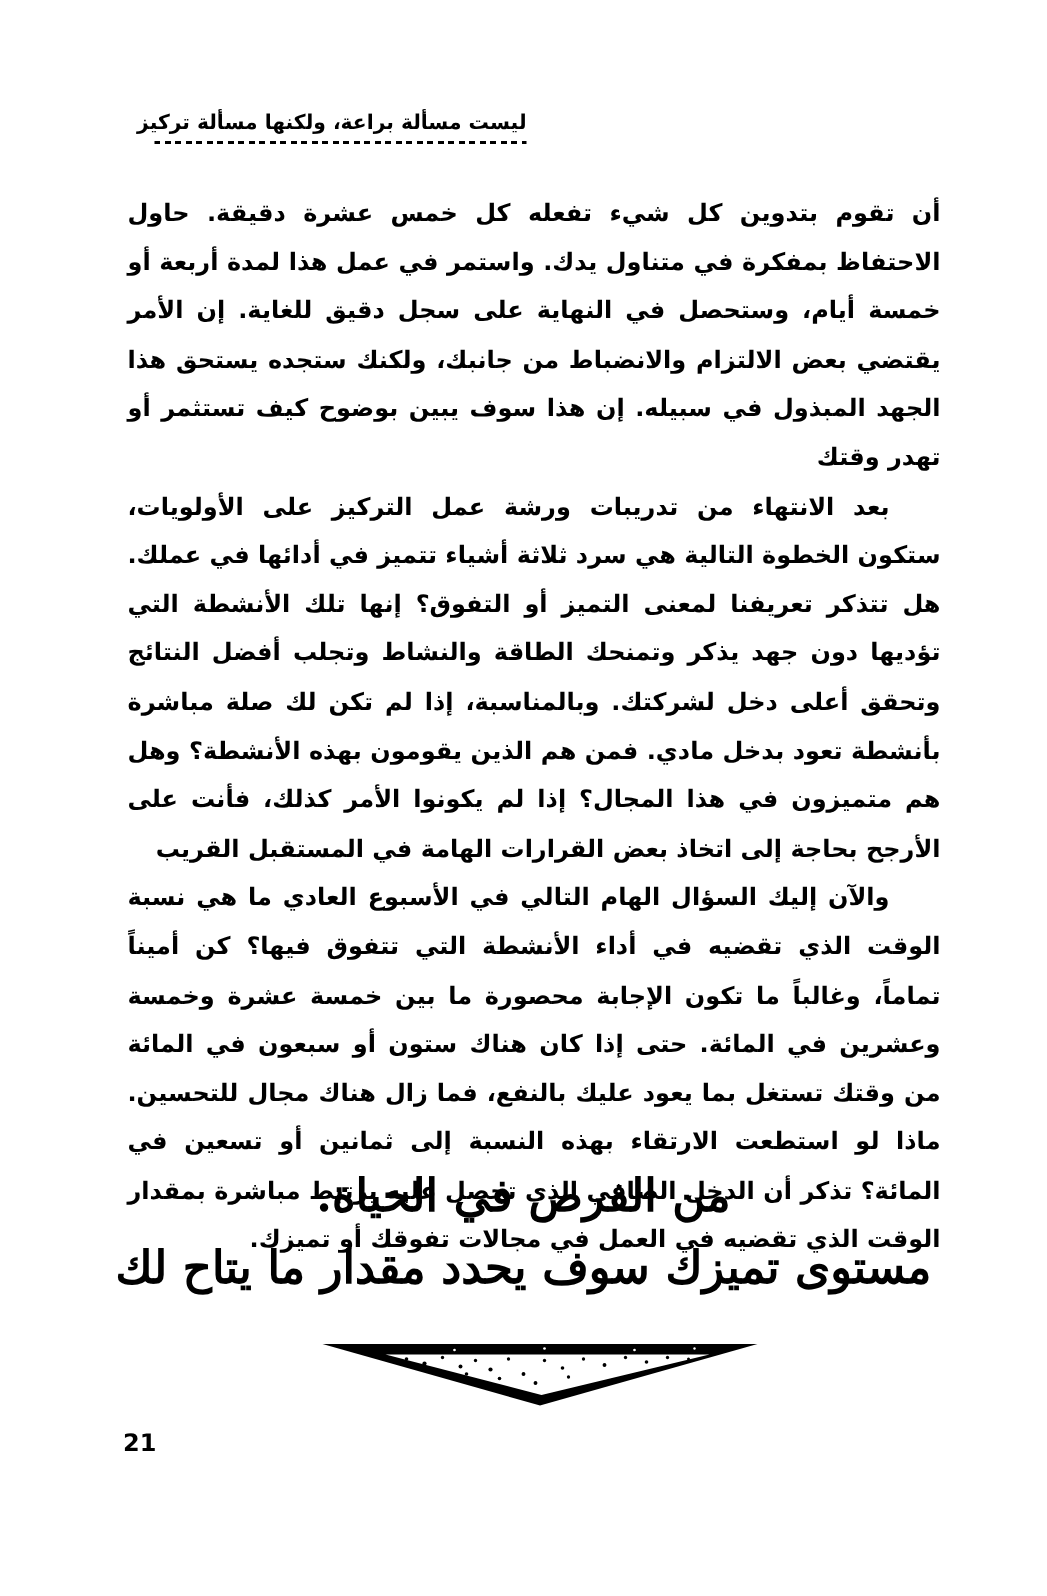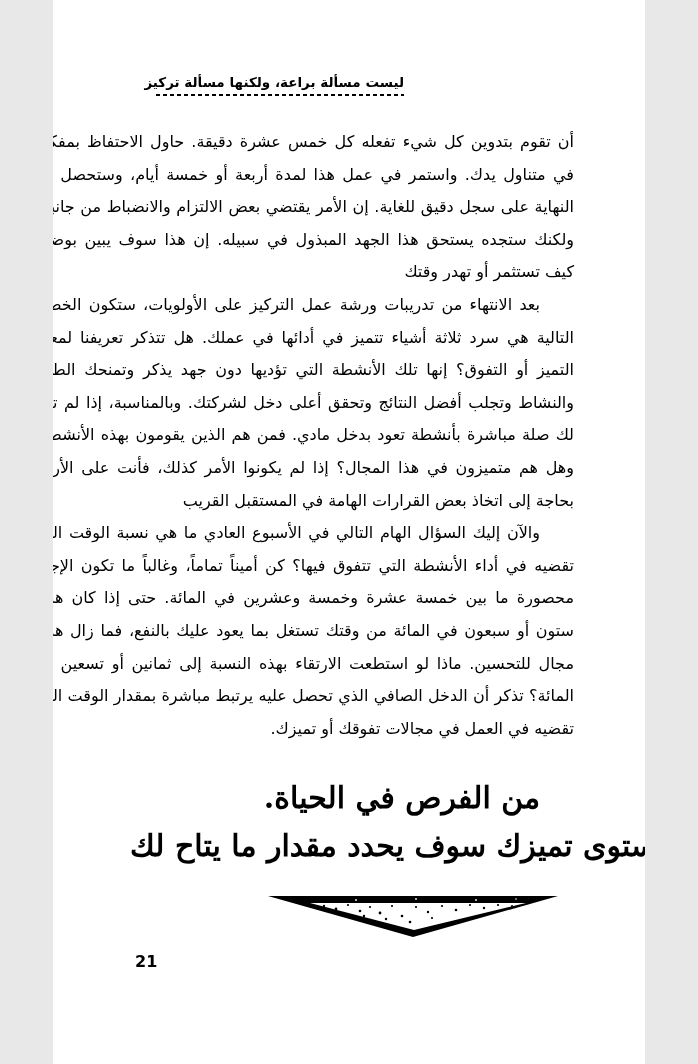--- a/index.html
+++ b/index.html
@@ -1,18 +1,18 @@
 <!DOCTYPE html>
 <html lang="ar" dir="rtl"><head>
 <meta charset="utf-8">
 <style>
   html,body{margin:0;padding:0;background:#e8e8e8;}
   .page{
     position:relative;
-    width:592px;height:1064px;
+    width:698px;height:1064px;
     background:#ffffff;
     color:#000;
     font-family:"DejaVu Sans", sans-serif;
     overflow:hidden;
     margin:0 auto;
   }
   
   .running-head{
     position:absolute;top:74px;left:103px;width:248px;
     direction:rtl;text-align:center;
@@ -27,21 +27,21 @@
     display:block;margin-top:4px;height:2px;
     background:repeating-linear-gradient(to right,#000 0 4px,transparent 4px 7px);
   }
   
   .body-text{
     position:absolute;top:126px;right:71px;width:542px;
     direction:rtl;
     text-align:justify;
     text-align-last:right;
     font-size:16px;line-height:32.6px;
-    font-weight:400;
+    font-weight:700;
   }
   .para{margin:0;padding:0;}
   .para.indent{text-indent:34px;}
   
   .pull-quote{
     position:absolute;top:774px;left:0;width:698px;
     direction:rtl;text-align:center;
     font-family:"DejaVu Serif", serif;
     font-weight:bold;
     font-size:30px;line-height:48px;

